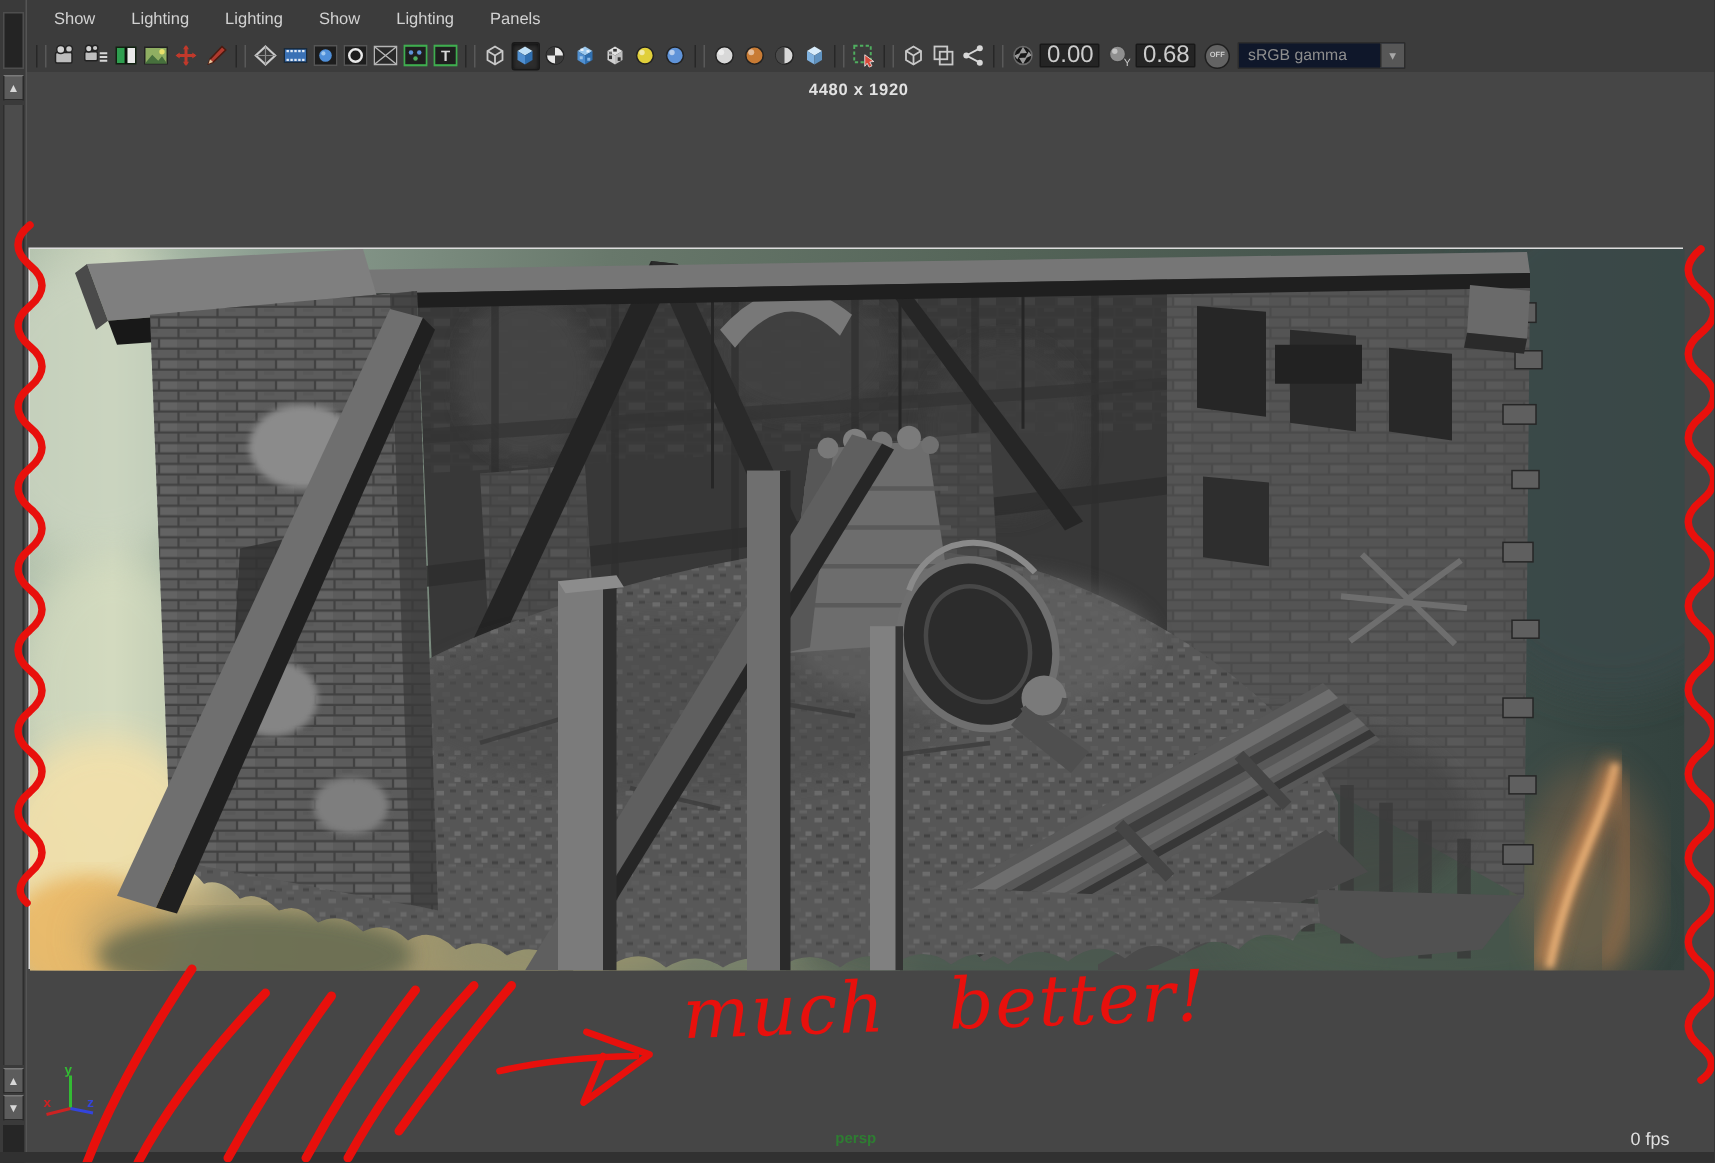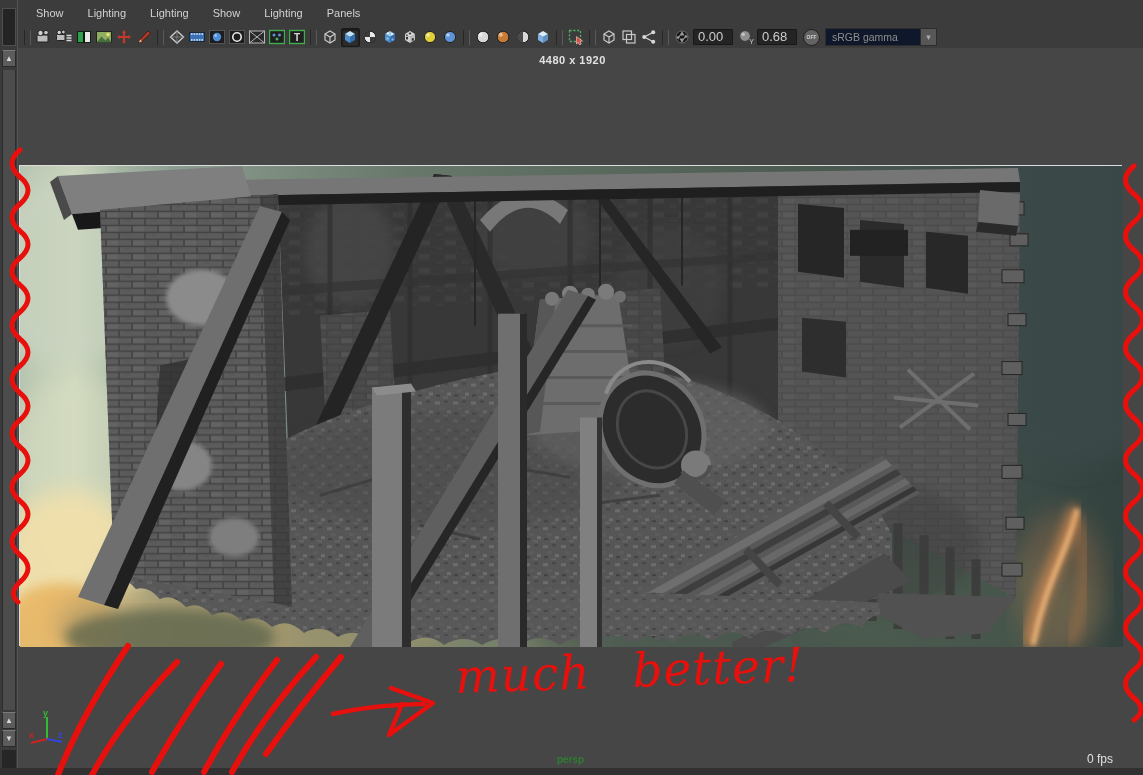--- a/index.html
+++ b/index.html
@@ -17,21 +17,21 @@
 
   
   .header{position:absolute;left:18px;top:0;right:0;height:48px;background:#3c3c3c;}
   .menubar{height:26px;display:flex;align-items:center;padding-left:6px;}
   .menu-item{padding:0 12px;font-size:11px;color:#d2d2d2;line-height:26px;cursor:default;}
   .toolbar{height:22px;display:flex;align-items:center;padding-left:3px;}
   .tb-ic{width:19px;height:19px;display:inline-flex;align-items:center;justify-content:center;border-radius:2px;margin:0 .5px;}
   .tb-ic.active{background:#2d2d2d;border:1px solid #191919;box-shadow:inset 0 1px 3px rgba(0,0,0,.7);}
   .tb-handle{width:7px;height:15px;border-left:1px solid #272727;border-right:1px solid #595959;margin:0 3px;}
   .tb-field{width:40px;height:16px;background:#242424;border:1px solid #181818;color:#cccccc;
-            font-size:13px;line-height:14px;padding:0 4px;margin:0 3px 0 1px;border-radius:1px;}
+            font-size:16px;line-height:14px;padding:0 4px;margin:0 3px 0 1px;border-radius:1px;}
   .tb-off{width:17px;height:17px;border-radius:50%;background:#636363;border:1px solid #1f1f1f;color:#cfcfcf;
           font-size:5px;font-weight:bold;display:inline-flex;align-items:center;justify-content:center;margin:0 3px;}
   .tb-dd{width:112px;height:18px;background:#0f172a;border:1px solid #2c2c2c;display:inline-flex;align-items:center;margin-left:2px;border-radius:1px;}
   .tb-dd-text{flex:1;font-size:10.5px;color:#8e8e8e;padding-left:6px;white-space:nowrap;overflow:hidden;}
   .tb-dd-arrow{width:16px;height:16px;background:#575757;border-left:1px solid #2c2c2c;color:#a8a8a8;
                font-size:9px;display:flex;align-items:center;justify-content:center;}
 
   
   .viewport{position:absolute;left:18px;top:48px;right:0;bottom:0;background:#464646;}
   .res-label{position:absolute;top:6px;left:0;right:16px;text-align:center;font-size:11px;font-weight:bold;color:#e2e2e2;letter-spacing:.5px;}

